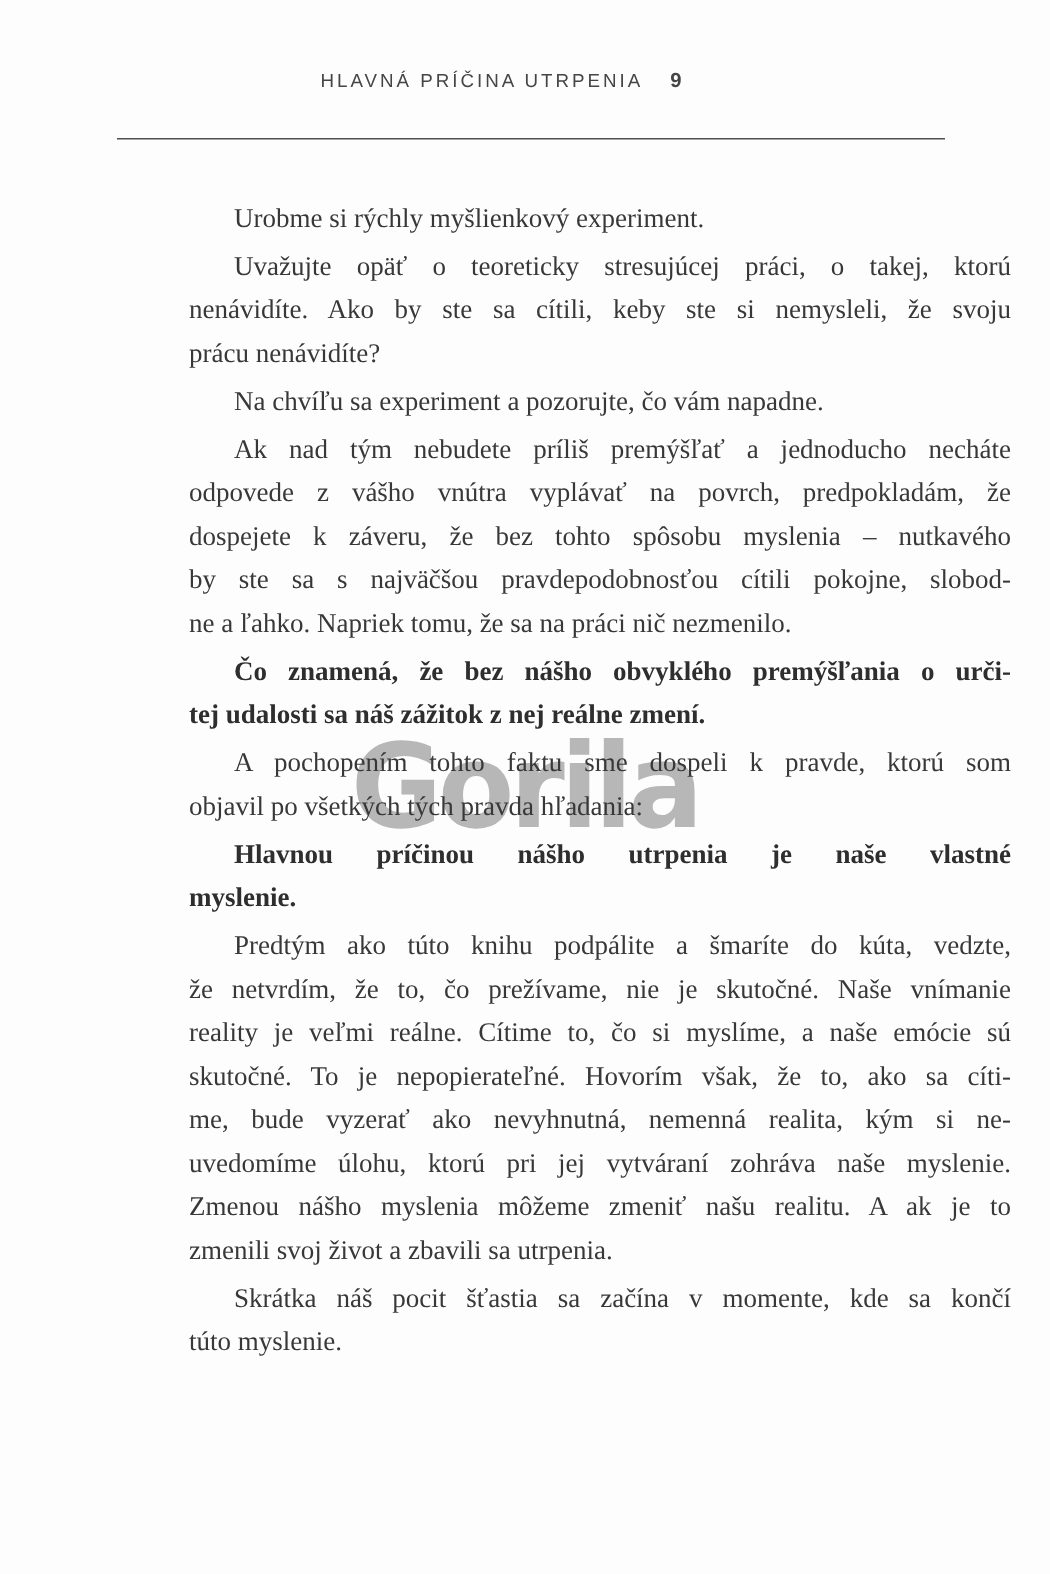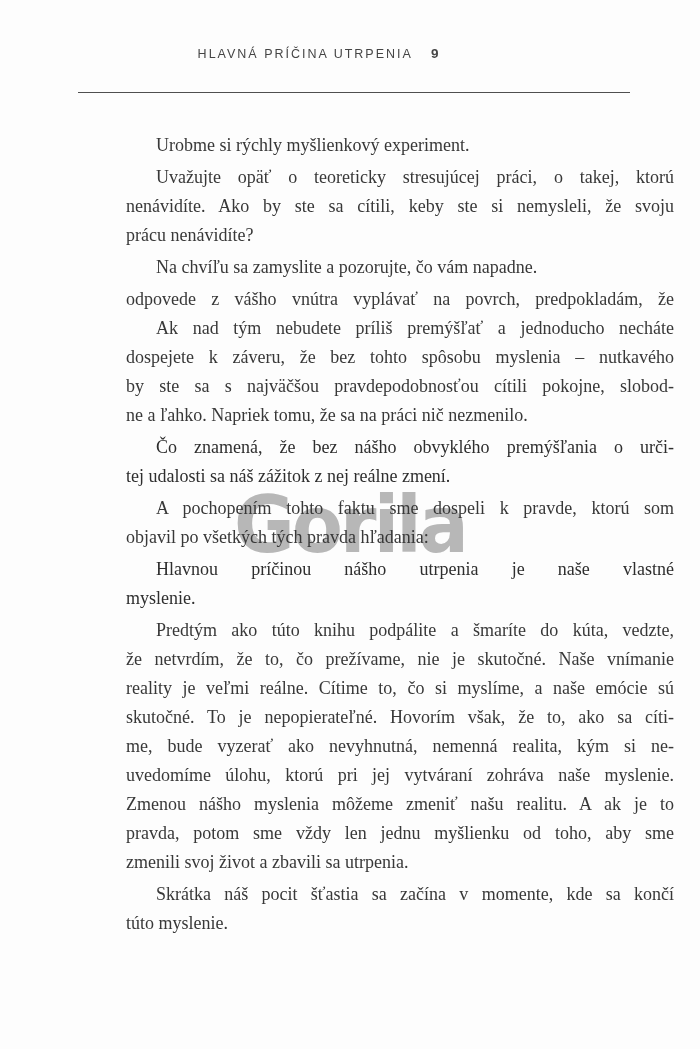--- a/index.html
+++ b/index.html
@@ -10,21 +10,21 @@
   }
   .page {
     position: relative;
     width: 700px; height: 1049px;
     background: var(--bg-color, #fdfdfd);
     font-family: "Liberation Serif", serif;
   }
   
   .running-header {
     position: absolute;
-    top: 46px; left: 44px; width: 548px;
+    top: 46px; left: 60px; width: 548px;
     display: flex; justify-content: center; align-items: baseline;
     gap: 18px;
     font-family: "Liberation Sans", sans-serif;
     color: var(--header-color, #454545);
   }
   .chapter-title {
     font-size: 12.5px;
     letter-spacing: 2px;
     font-weight: 500;
     white-space: nowrap;
@@ -58,21 +58,21 @@
   .body-text {
     position: absolute;
     top: 131px; left: 80px; width: 548px;
     font-size: 18px;
     line-height: 29px;
     color: var(--text-color, #383838);
     z-index: 1;
     margin-left: 46px;
   }
   .para { margin: 0 0 3px 0; }
-  .para.bold { font-weight: normal; color: var(--bold-text-color, #2e2e2e); }
+  .para.bold { font-weight: bold; color: var(--bold-text-color, #2e2e2e); }
   .line {
     text-align: justify;
     text-align-last: justify;
     white-space: normal;
     hyphens: none;
   }
   .line.last { text-align-last: left; }
   .para.indent .line.first { text-indent: 30px; }
 </style>
 </head>
@@ -92,25 +92,25 @@
   <main class="body-text" id="body-text">
       <div class="para indent">
         <div class="line first last">Urobme si rýchly myšlienkový experiment.</div>
       </div>
       <div class="para indent">
         <div class="line first">Uvažujte opäť o teoreticky stresujúcej práci, o takej, ktorú</div>
         <div class="line">nenávidíte. Ako by ste sa cítili, keby ste si nemysleli, že svoju</div>
         <div class="line last">prácu nenávidíte?</div>
       </div>
       <div class="para indent">
-        <div class="line first last">Na chvíľu sa zamyslite a pozorujte, čo vám napadne.</div>
+        <div class="line first last">Na chvíľu sa experiment a pozorujte, čo vám napadne.</div>
       </div>
       <div class="para indent">
+        <div class="line first">Ak nad tým nebudete príliš premýšľať a jednoducho necháte</div>
         <div class="line">odpovede z vášho vnútra vyplávať na povrch, predpokladám, že</div>
-        <div class="line first">Ak nad tým nebudete príliš premýšľať a jednoducho necháte</div>
         <div class="line">dospejete k záveru, že bez tohto spôsobu myslenia – nutkavého</div>
         <div class="line">by ste sa s najväčšou pravdepodobnosťou cítili pokojne, slobod-</div>
         <div class="line last">ne a ľahko. Napriek tomu, že sa na práci nič nezmenilo.</div>
       </div>
       <div class="para bold indent">
         <div class="line first">Čo znamená, že bez nášho obvyklého premýšľania o urči-</div>
         <div class="line last">tej udalosti sa náš zážitok z nej reálne zmení.</div>
       </div>
       <div class="para indent">
         <div class="line first">A pochopením tohto faktu sme dospeli k pravde, ktorú som</div>
@@ -121,21 +121,20 @@
         <div class="line last">myslenie.</div>
       </div>
       <div class="para indent">
         <div class="line first">Predtým ako túto knihu podpálite a šmaríte do kúta, vedzte,</div>
         <div class="line">že netvrdím, že to, čo prežívame, nie je skutočné. Naše vnímanie</div>
         <div class="line">reality je veľmi reálne. Cítime to, čo si myslíme, a naše emócie sú</div>
         <div class="line">skutočné. To je nepopierateľné. Hovorím však, že to, ako sa cíti-</div>
         <div class="line">me, bude vyzerať ako nevyhnutná, nemenná realita, kým si ne-</div>
         <div class="line">uvedomíme úlohu, ktorú pri jej vytváraní zohráva naše myslenie.</div>
         <div class="line">Zmenou nášho myslenia môžeme zmeniť našu realitu. A ak je to</div>
-        <div class="line">pravda, potom sme vždy len jednu myšlienku od toho, aby sme</div>
         <div class="line last">zmenili svoj život a zbavili sa utrpenia.</div>
       </div>
       <div class="para indent">
         <div class="line first">Skrátka náš pocit šťastia sa začína v momente, kde sa končí</div>
         <div class="line last">túto myslenie.</div>
       </div>
     </main>
 
 </div>
 

